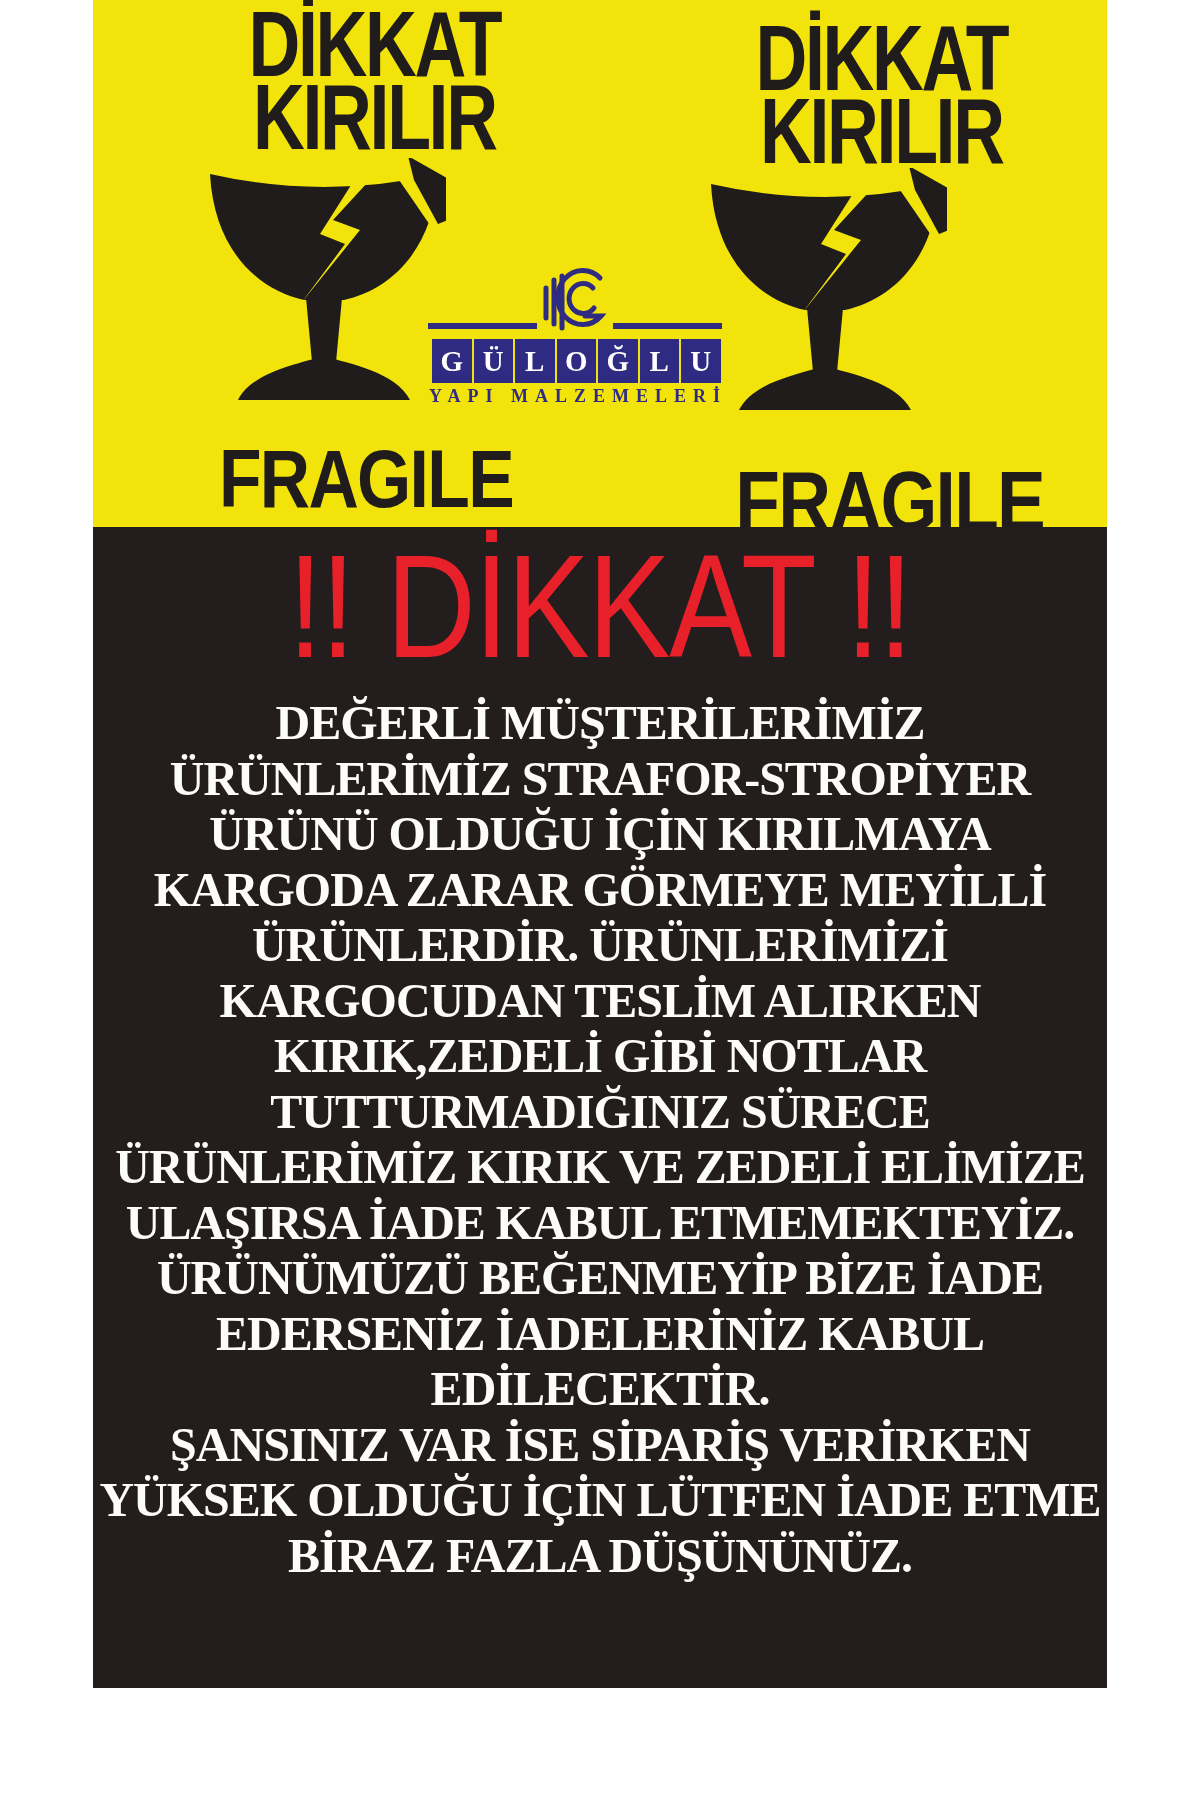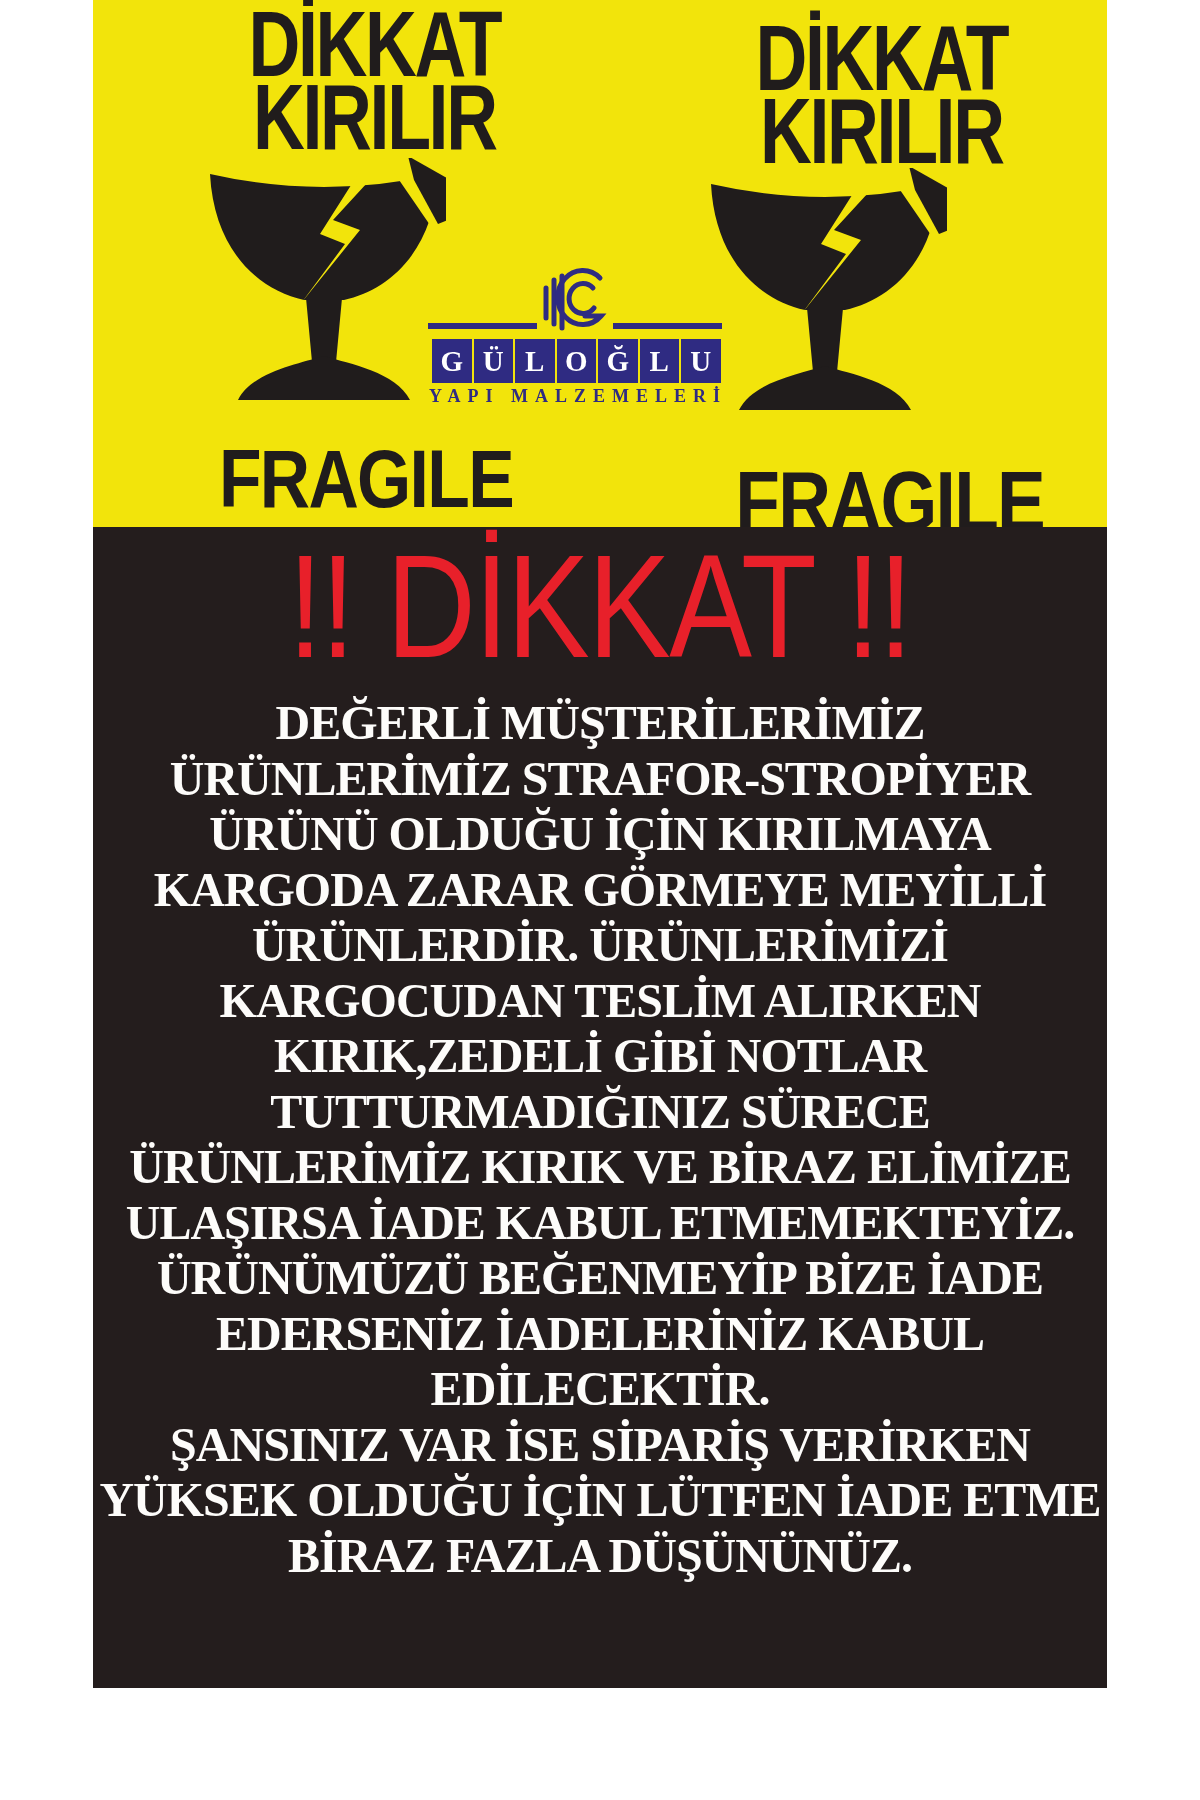--- a/index.html
+++ b/index.html
@@ -140,21 +140,21 @@
 
     <div class="warn-body">
       <div class="warn-line">DEĞERLİ MÜŞTERİLERİMİZ</div>
       <div class="warn-line">ÜRÜNLERİMİZ STRAFOR-STROPİYER</div>
       <div class="warn-line">ÜRÜNÜ OLDUĞU İÇİN KIRILMAYA</div>
       <div class="warn-line">KARGODA ZARAR GÖRMEYE MEYİLLİ</div>
       <div class="warn-line">ÜRÜNLERDİR. ÜRÜNLERİMİZİ</div>
       <div class="warn-line">KARGOCUDAN TESLİM ALIRKEN</div>
       <div class="warn-line">KIRIK,ZEDELİ GİBİ NOTLAR</div>
       <div class="warn-line">TUTTURMADIĞINIZ SÜRECE</div>
-      <div class="warn-line">ÜRÜNLERİMİZ KIRIK VE BİRAZ ELİMİZE</div>
+      <div class="warn-line">ÜRÜNLERİMİZ KIRIK VE ZEDELİ ELİMİZE</div>
       <div class="warn-line">ULAŞIRSA İADE KABUL ETMEMEKTEYİZ.</div>
       <div class="warn-line">ÜRÜNÜMÜZÜ BEĞENMEYİP BİZE İADE</div>
       <div class="warn-line">EDERSENİZ İADELERİNİZ KABUL</div>
       <div class="warn-line">EDİLECEKTİR.</div>
       <div class="warn-line">ŞANSINIZ VAR İSE SİPARİŞ VERİRKEN</div>
       <div class="warn-line">YÜKSEK OLDUĞU İÇİN LÜTFEN İADE ETME</div>
       <div class="warn-line">BİRAZ FAZLA DÜŞÜNÜNÜZ.</div>
     </div>
   </div>
 

